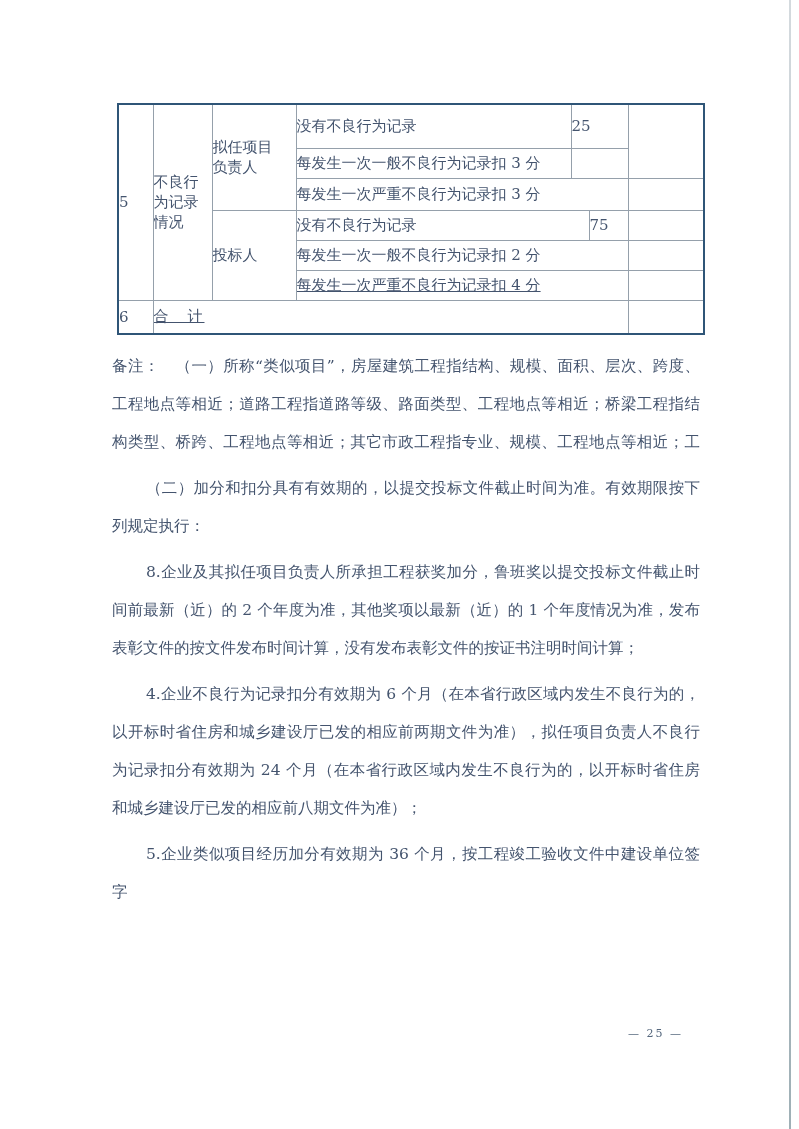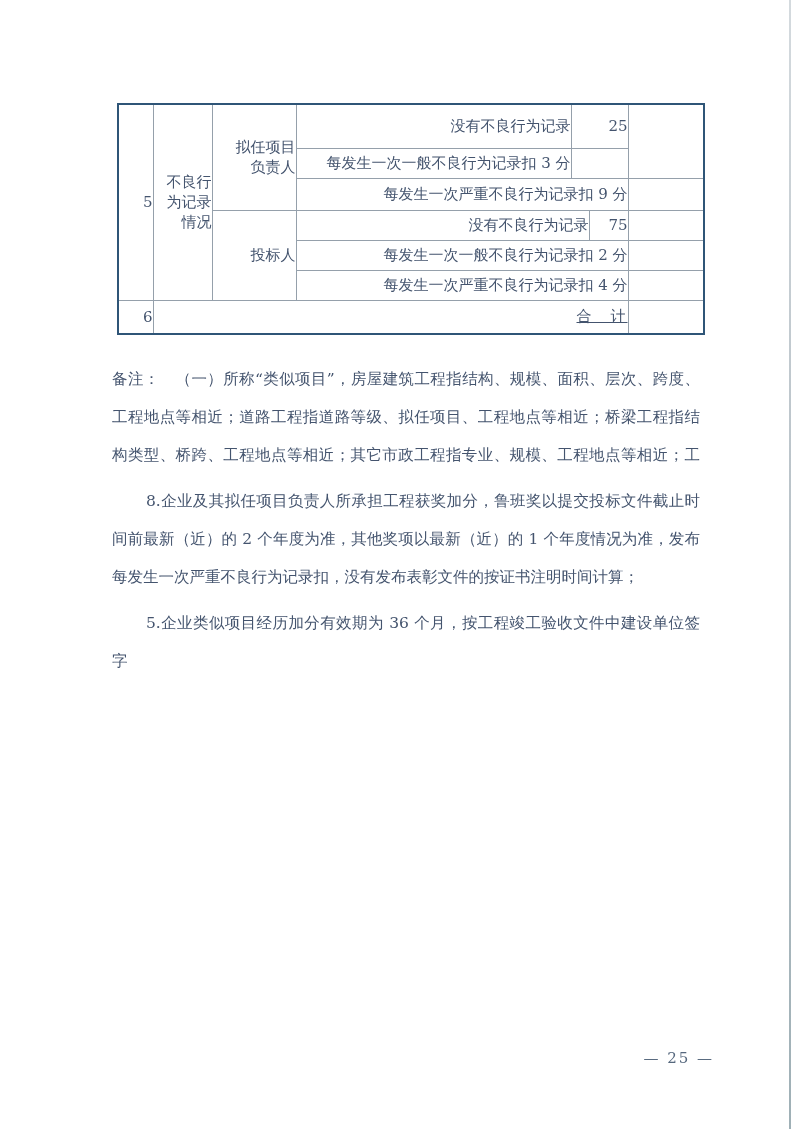--- a/index.html
+++ b/index.html
@@ -17,51 +17,51 @@
   }
   
   table.score-table{
     position:absolute;left:117px;top:103px;
     width:586px;border-collapse:collapse;table-layout:fixed;
     border:2px solid var(--frame);
     font-size:15px;color:var(--ink);
   }
   table.score-table td{
     border:1px solid var(--grid);
-    text-align:right;vertical-align:middle;
+    text-align:left;vertical-align:middle;
     padding:0;overflow:hidden;
   }
   td.pre{white-space:pre-line;line-height:20px;}
   td.crit-left{text-align:left;padding-left:7px;}
   td.crit-center{text-align:center;}
   td.total-cell{letter-spacing:2px;text-decoration:underline;}
   tr.r1{height:44px;}
   tr.r2{height:30px;padding-left:8px;}
   tr.r3{height:32px;}
   tr.r4{height:30px;}
   tr.r5{height:30px;padding-left:48px;}
-  tr.r6{height:30px;}
+  tr.r6{height:30px;text-decoration:underline;}
   tr.r7{height:34px;}
   
   .notes{
-    position:absolute;left:112px;top:360px;width:588px;
+    position:absolute;left:112px;top:347px;width:588px;
     font-size:15.5px;color:var(--ink);
   }
   .para{margin:0 0 8px 0;}
   .line{
     height:38px;line-height:38px;
     text-align:justify;text-align-last:justify;
     white-space:normal;
   }
   .line.last{text-align-last:auto;}
   .line.indent{text-indent:34px;}
   
   .page-number{
-    position:absolute;left:628px;top:1049px;width:86px;
-    text-align:right;font-size:15px;letter-spacing:2px;
+    position:absolute;left:628px;top:1027px;width:86px;
+    text-align:left;font-size:11px;letter-spacing:2px;
     color:#55677d;
   }
   .scan-edge{
     position:absolute;left:789px;top:0;width:2px;height:1129px;
     background:linear-gradient(180deg,#d4dade 0%,var(--edge) 40%,#9fb0b6 100%);
   }
 </style>
 </head>
 <body>
 
@@ -87,21 +87,21 @@
 负责人</td>
         <td class="crit-center">没有不良行为记录</td>
         <td colspan="2">25</td>
         <td rowspan="2"></td>
       </tr>
       <tr class="r2">
         <td class="crit-center">每发生一次一般不良行为记录扣 3 分</td>
         <td colspan="2"></td>
       </tr>
       <tr class="r3">
-        <td colspan="3" class="crit-left">每发生一次严重不良行为记录扣 9 分</td>
+        <td colspan="3" class="crit-left">每发生一次严重不良行为记录扣 3 分</td>
         <td></td>
       </tr>
       <tr class="r4">
         <td rowspan="3">投标人</td>
         <td colspan="2" class="crit-left">没有不良行为记录</td>
         <td>75</td>
         <td></td>
       </tr>
       <tr class="r5">
         <td colspan="3" class="crit-left">每发生一次一般不良行为记录扣 2 分</td>
@@ -115,27 +115,37 @@
         <td>6</td>
         <td colspan="5" class="total-cell">合　计</td>
         <td></td>
       </tr>
     </tbody>
   </table>
 
   <div class="notes" id="notes">
       <div class="para">
         <div class="line">备注：　（一）所称“类似项目”，房屋建筑工程指结构、规模、面积、层次、跨度、</div>
-        <div class="line">工程地点等相近；道路工程指道路等级、拟任项目、工程地点等相近；桥梁工程指结</div>
+        <div class="line">工程地点等相近；道路工程指道路等级、路面类型、工程地点等相近；桥梁工程指结</div>
         <div class="line">构类型、桥跨、工程地点等相近；其它市政工程指专业、规模、工程地点等相近；工</div>
+      </div>
+      <div class="para">
+        <div class="line indent">（二）加分和扣分具有有效期的，以提交投标文件截止时间为准。有效期限按下</div>
+        <div class="line last">列规定执行：</div>
       </div>
       <div class="para">
         <div class="line indent">8.企业及其拟任项目负责人所承担工程获奖加分，鲁班奖以提交投标文件截止时</div>
         <div class="line">间前最新（近）的 2 个年度为准，其他奖项以最新（近）的 1 个年度情况为准，发布</div>
-        <div class="line last">每发生一次严重不良行为记录扣，没有发布表彰文件的按证书注明时间计算；</div>
+        <div class="line last">表彰文件的按文件发布时间计算，没有发布表彰文件的按证书注明时间计算；</div>
+      </div>
+      <div class="para">
+        <div class="line indent">4.企业不良行为记录扣分有效期为 6 个月（在本省行政区域内发生不良行为的，</div>
+        <div class="line">以开标时省住房和城乡建设厅已发的相应前两期文件为准），拟任项目负责人不良行</div>
+        <div class="line">为记录扣分有效期为 24 个月（在本省行政区域内发生不良行为的，以开标时省住房</div>
+        <div class="line last">和城乡建设厅已发的相应前八期文件为准）；</div>
       </div>
       <div class="para">
         <div class="line indent last">5.企业类似项目经历加分有效期为 36 个月，按工程竣工验收文件中建设单位签字</div>
       </div>
     </div>
 
   <div class="page-number">— 25 —</div>
 
   <div class="scan-edge"></div>
 

